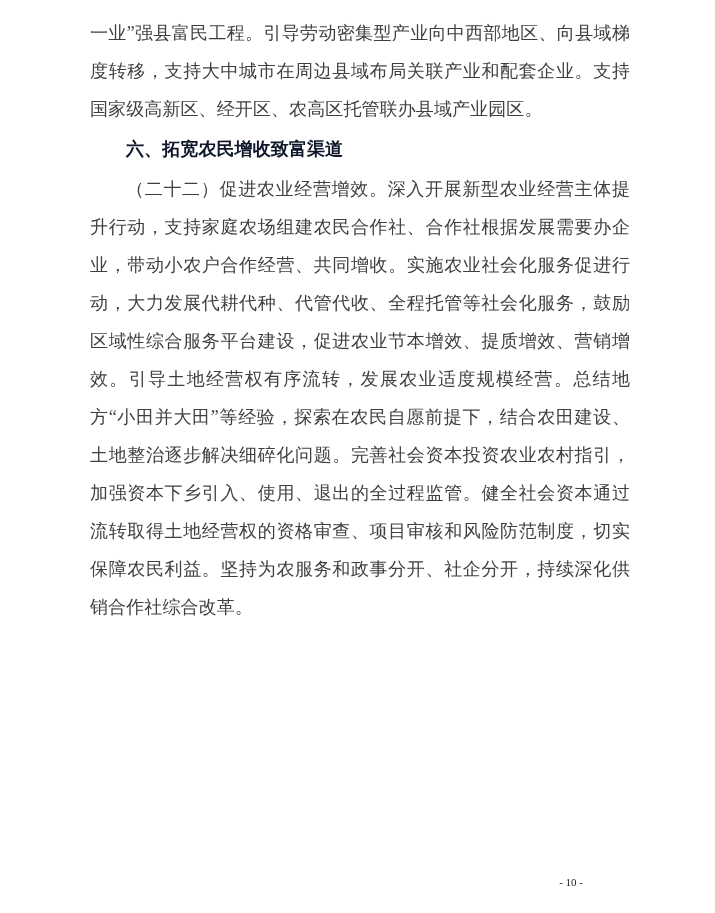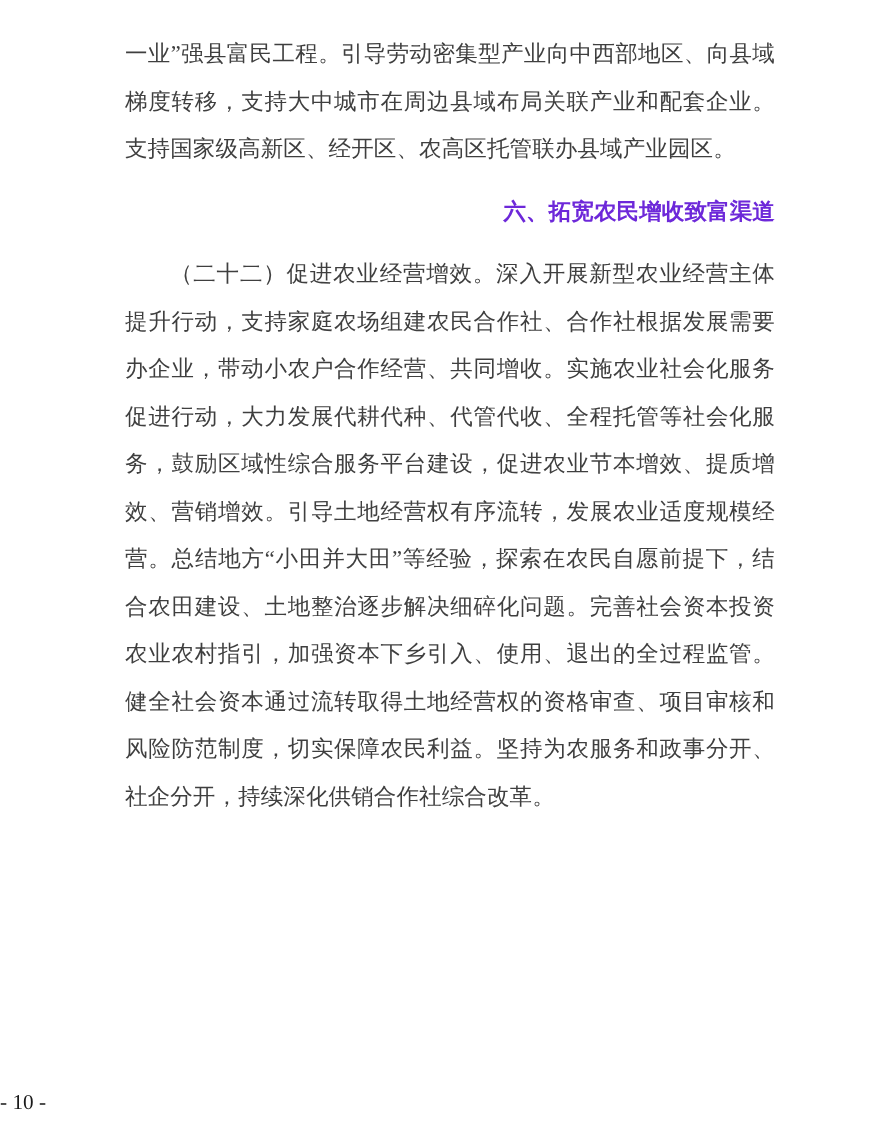--- a/index.html
+++ b/index.html
@@ -15,45 +15,45 @@
     overflow: hidden;
     font-family: "Liberation Serif", "DejaVu Serif", serif;
   }
   .content {
     position: absolute;
     left: 88px;
     top: 12px;
     width: 544px;
   }
   .para {
-    margin: 12px;
+    margin: 2px;
     font-size: 18px;
     line-height: 38px;
     letter-spacing: 0.1px;
     color: #3f3f3f;
     text-align: justify;
     text-justify: inter-ideograph;
     word-break: break-all;
   }
   .para.body-indent {
     text-indent: 2em;
   }
   .para.heading {
     text-indent: 2em;
-    text-align: right;
+    text-align: left;
     font-weight: bold;
-    color: #6d28d9;
+    color: #0f172a;
   }
   .page-number {
     position: absolute;
     left: 0;
     top: 870px;
     width: 583px;
-    text-align: left;
-    font-size: 17px;
+    text-align: right;
+    font-size: 11px;
     line-height: 24px;
     color: #1a1a1a;
     font-family: "Liberation Serif", "DejaVu Serif", serif;
   }
 </style>
 </head>
 <body>
 
 <div class="page">
   <div class="content">

